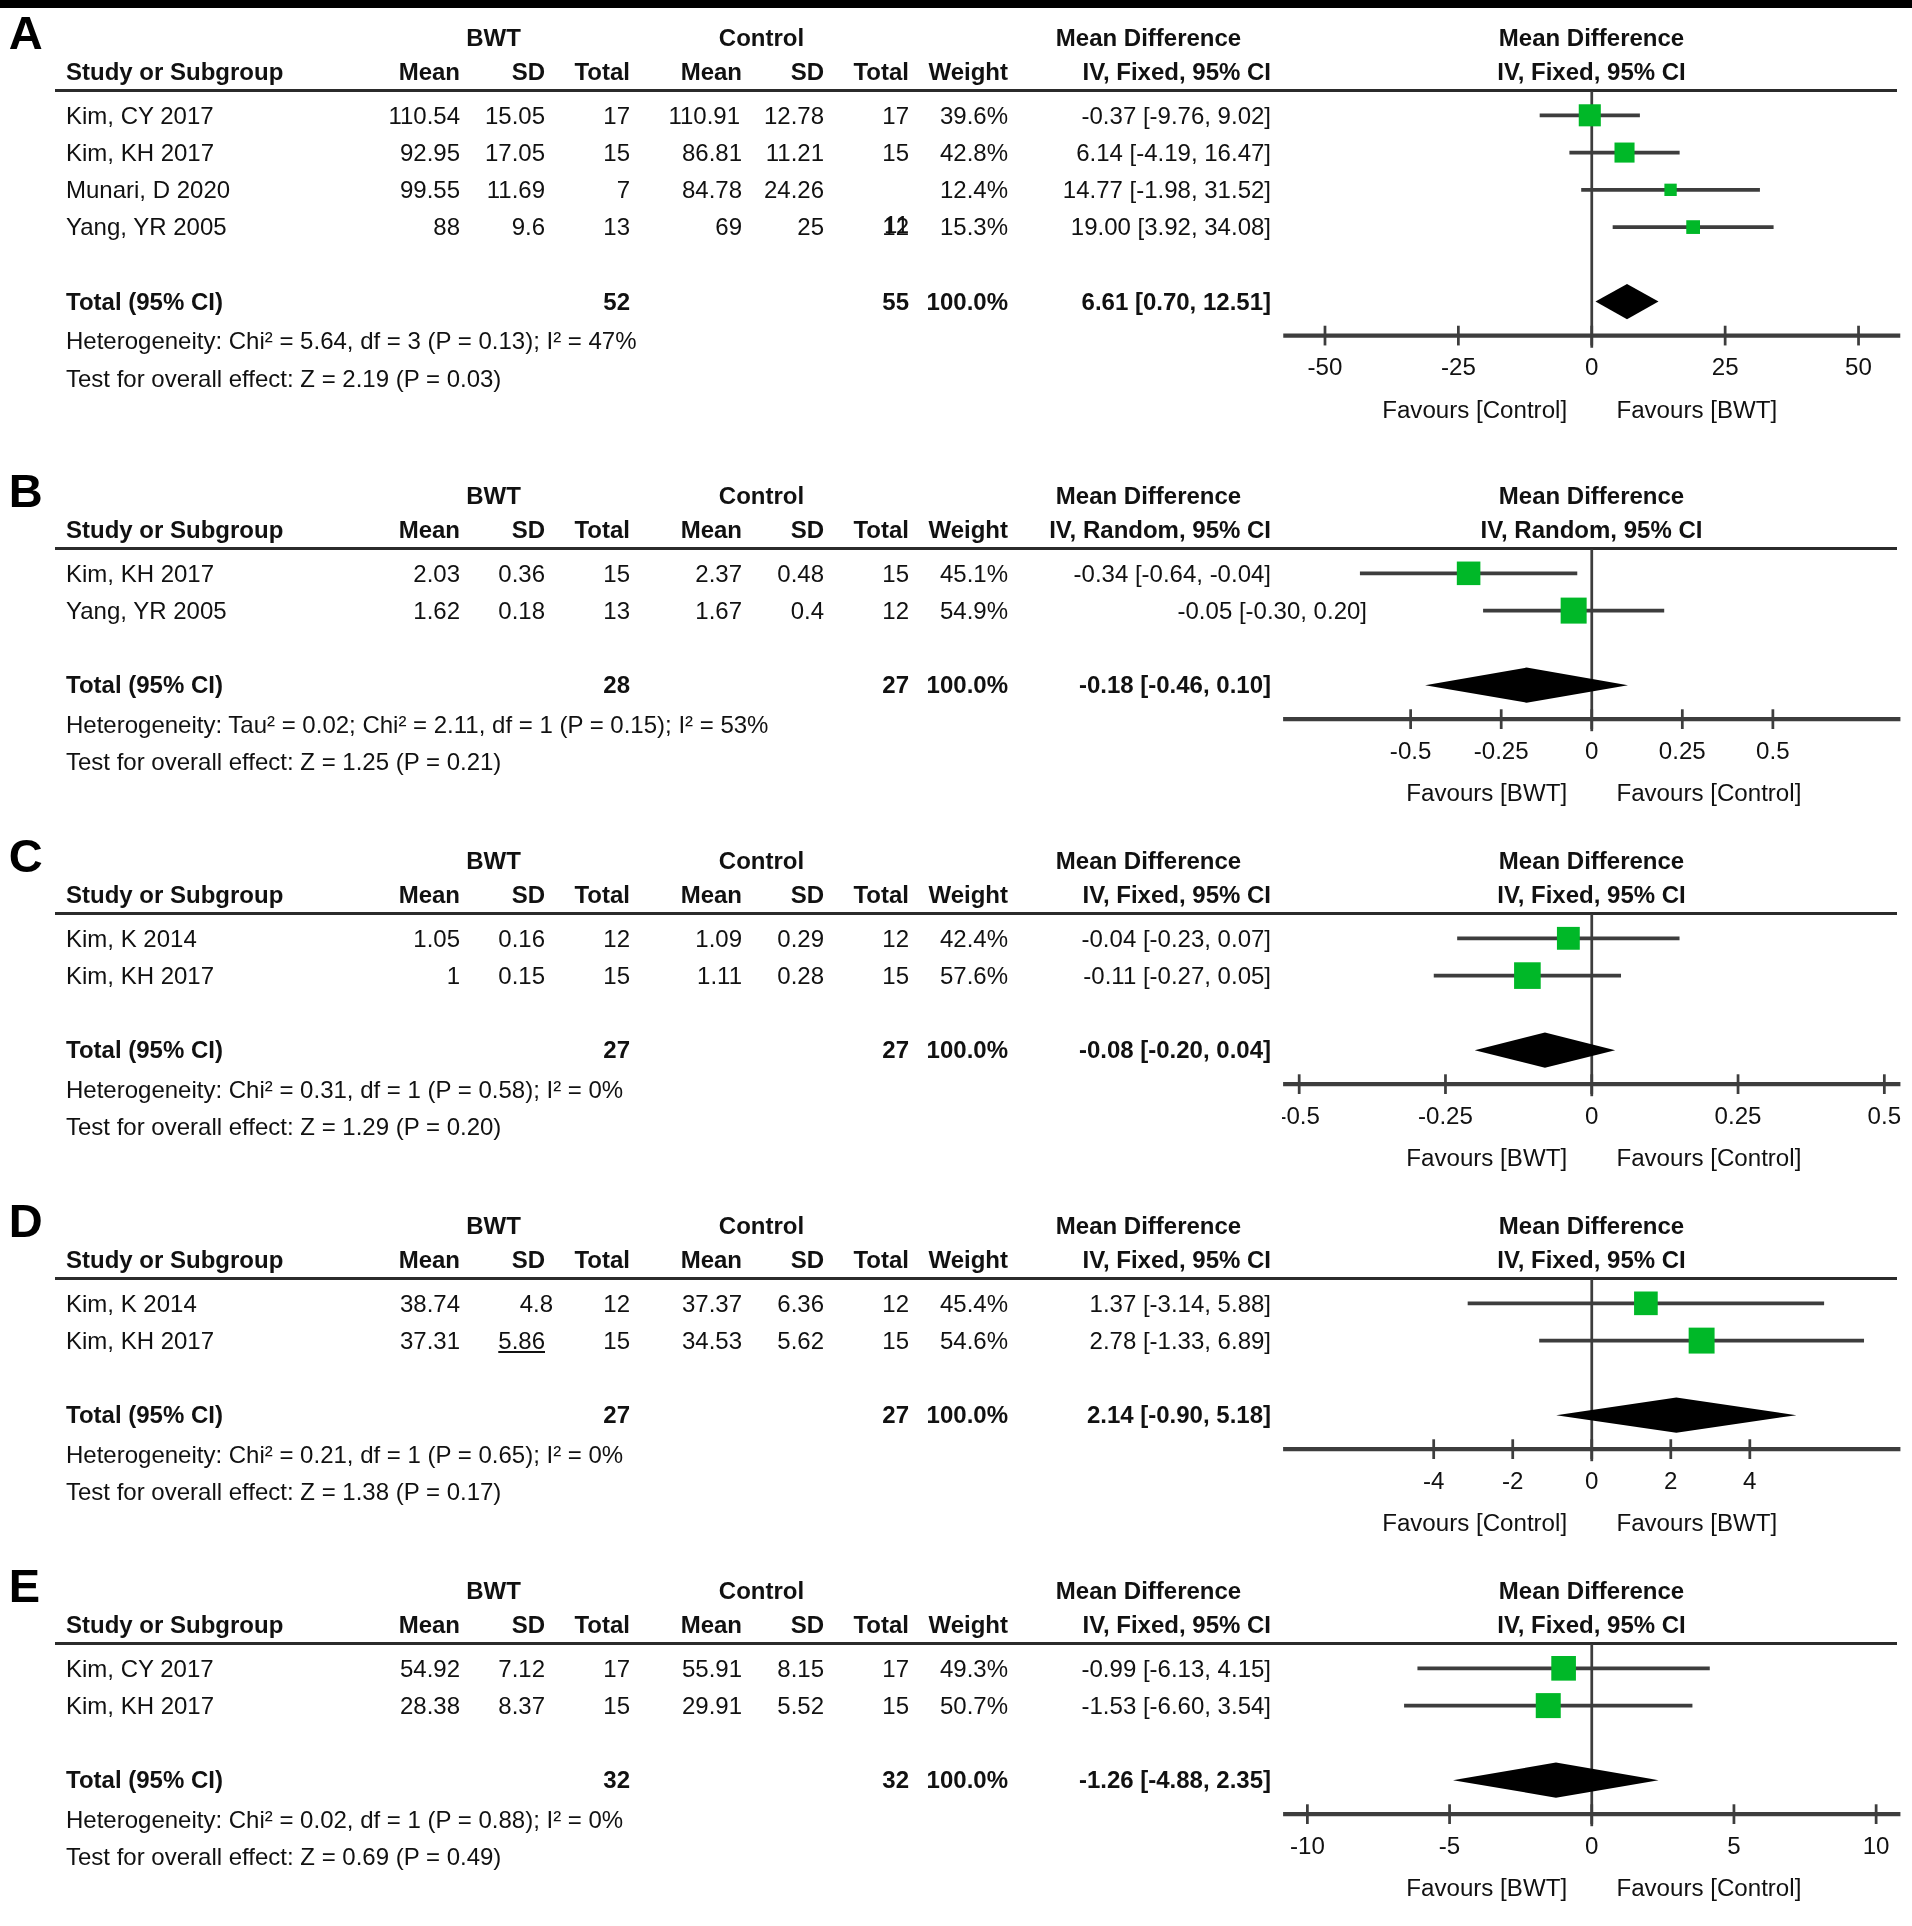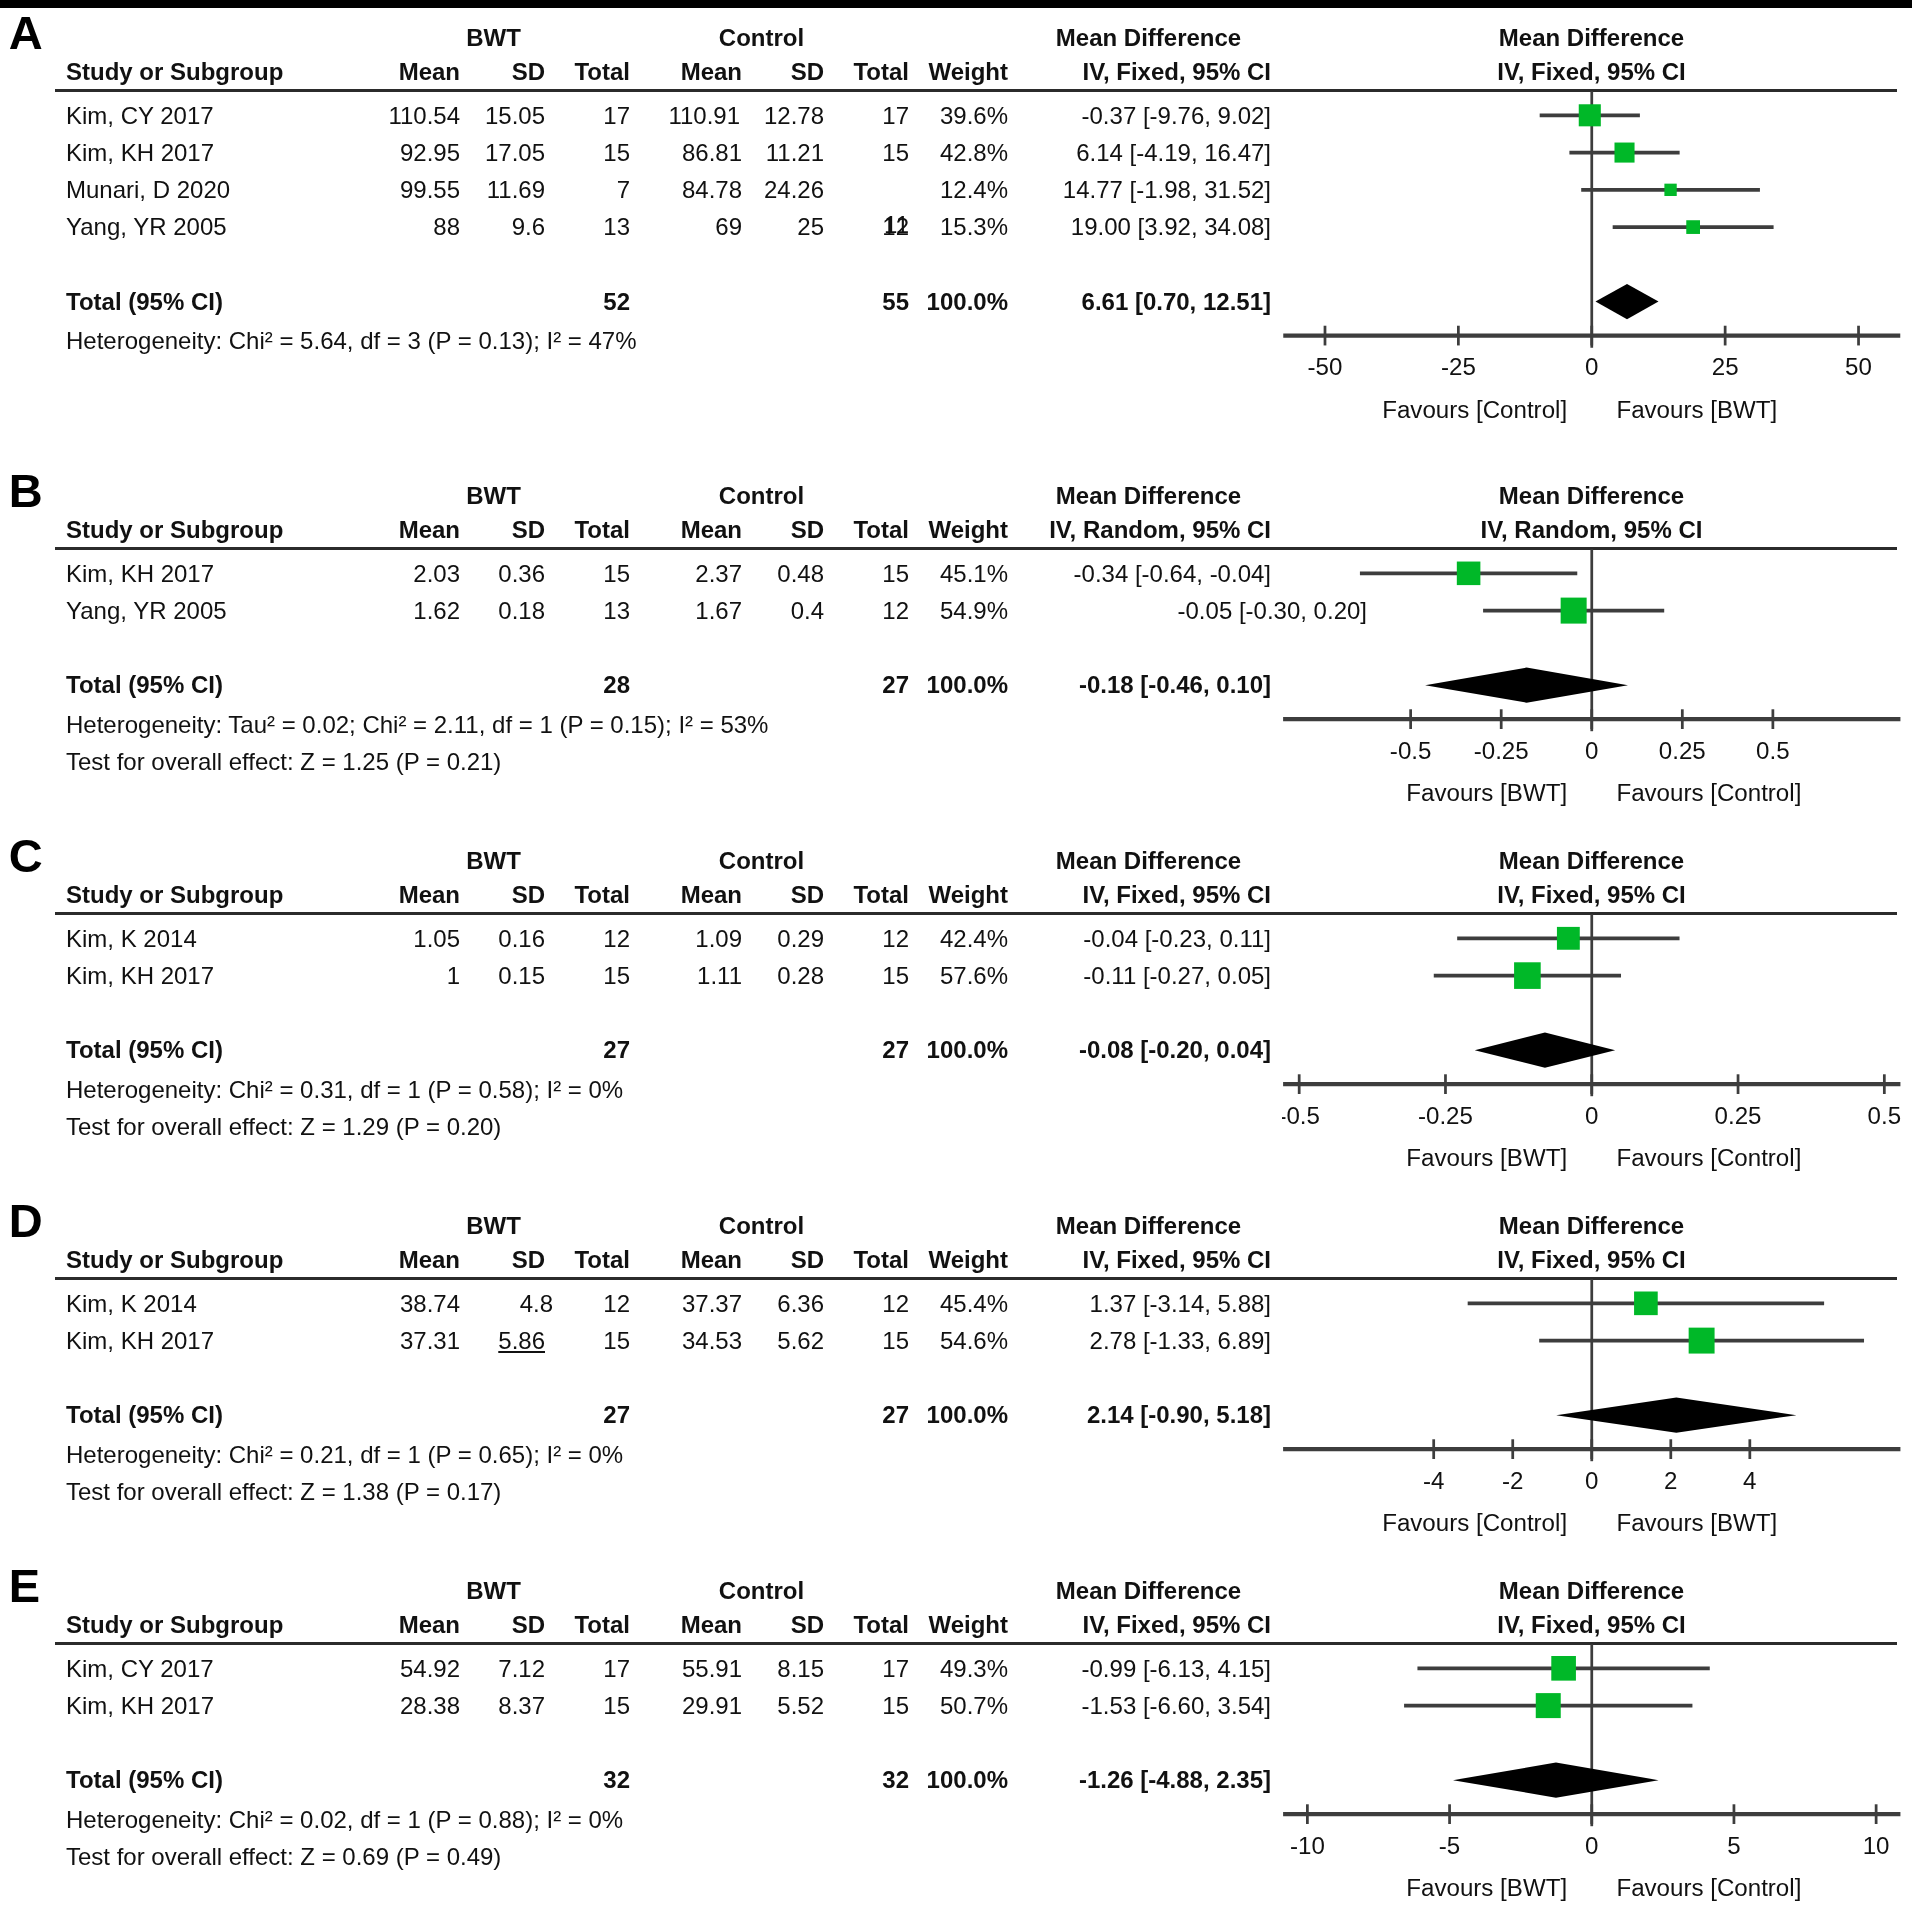--- a/index.html
+++ b/index.html
@@ -99,20 +99,21 @@
         <div class="cell num" style="left: 649px; top: 203px; width: 175px;">25</div>
         <div class="cell num" style="left: 734px; top: 203px; width: 175px;">12</div>
         <div class="cell num" style="left: 833px; top: 203px; width: 175px;">15.3%</div>
         <div class="cell num" style="left: 964px; top: 203px; width: 307px;">19.00 [3.92, 34.08]</div>
         <div class="cell bold" style="left: 66px; top: 278px; width: 384px;">Total (95% CI)</div>
         <div class="cell num bold" style="left: 455px; top: 278px; width: 175px;">52</div>
         <div class="cell num bold" style="left: 734px; top: 278px; width: 175px;">55</div>
         <div class="cell num bold" style="left: 833px; top: 278px; width: 175px;">100.0%</div>
         <div class="cell num bold" style="left: 964px; top: 278px; width: 307px;">6.61 [0.70, 12.51]</div>
         <div class="cell" style="left: 66px; top: 317px; width: 1041px;">Heterogeneity: Chi² = 5.64, df = 3 (P = 0.13); I² = 47%</div>
+        <div class="cell" style="left: 66px; top: 355px; width: 1041px;">Test for overall effect: Z = 2.19 (P = 0.03)</div>
         <svg width="625" height="377" viewBox="0 0 1140 688" style="left:1282px; top:81px;">
           <line x1="565" y1="4" x2="565" y2="472" stroke="#3d3d3d" stroke-width="5"></line>
           <line x1="469.9684210526316" y1="48" x2="652.8263157894737" y2="48" stroke="#3d3d3d" stroke-width="7"></line>
           <rect x="541.2602385361857" y="27.862870115133088" width="40.274259769733824" height="40.274259769733824" fill="#00b828"></rect>
           <line x1="524.2026315789474" y1="116" x2="725.3657894736842" y2="116" stroke="#3d3d3d" stroke-width="7"></line>
           <rect x="606.4853581032811" y="97.70114757696538" width="36.59770484606924" height="36.59770484606924" fill="#00b828"></rect>
           <line x1="545.7210526315789" y1="184" x2="871.9052631578948" y2="184" stroke="#3d3d3d" stroke-width="7"></line>
           <rect x="697.5447951032751" y="172.73163720853825" width="22.536725582923534" height="22.536725582923534" fill="#00b828"></rect>
           <line x1="603.1684210526316" y1="252" x2="896.8315789473684" y2="252" stroke="#3d3d3d" stroke-width="7"></line>
           <rect x="737.4831313820109" y="239.48313138201092" width="25.033737235978172" height="25.033737235978172" fill="#00b828"></rect>
@@ -214,21 +215,21 @@
         <div class="cell hdr ctr" style="left: 1427px; top: 48px; width: 329px;">IV, Fixed, 95% CI</div>
         <div class="rule" style="top: 81px;"></div>
         <div class="cell" style="left: 66px; top: 92px; width: 384px;">Kim, K 2014</div>
         <div class="cell num" style="left: 285px; top: 92px; width: 175px;">1.05</div>
         <div class="cell num" style="left: 370px; top: 92px; width: 175px;">0.16</div>
         <div class="cell num" style="left: 455px; top: 92px; width: 175px;">12</div>
         <div class="cell num" style="left: 567px; top: 92px; width: 175px;">1.09</div>
         <div class="cell num" style="left: 649px; top: 92px; width: 175px;">0.29</div>
         <div class="cell num" style="left: 734px; top: 92px; width: 175px;">12</div>
         <div class="cell num" style="left: 833px; top: 92px; width: 175px;">42.4%</div>
-        <div class="cell num" style="left: 964px; top: 92px; width: 307px;">-0.04 [-0.23, 0.11]</div>
+        <div class="cell num" style="left: 964px; top: 92px; width: 307px;">-0.04 [-0.23, 0.07]</div>
         <div class="cell" style="left: 66px; top: 129px; width: 384px;">Kim, KH 2017</div>
         <div class="cell num" style="left: 285px; top: 129px; width: 175px;">1</div>
         <div class="cell num" style="left: 370px; top: 129px; width: 175px;">0.15</div>
         <div class="cell num" style="left: 455px; top: 129px; width: 175px;">15</div>
         <div class="cell num" style="left: 567px; top: 129px; width: 175px;">1.11</div>
         <div class="cell num" style="left: 649px; top: 129px; width: 175px;">0.28</div>
         <div class="cell num" style="left: 734px; top: 129px; width: 175px;">15</div>
         <div class="cell num" style="left: 833px; top: 129px; width: 175px;">57.6%</div>
         <div class="cell num" style="left: 964px; top: 129px; width: 307px;">-0.11 [-0.27, 0.05]</div>
         <div class="cell bold" style="left: 66px; top: 203px; width: 384px;">Total (95% CI)</div>

